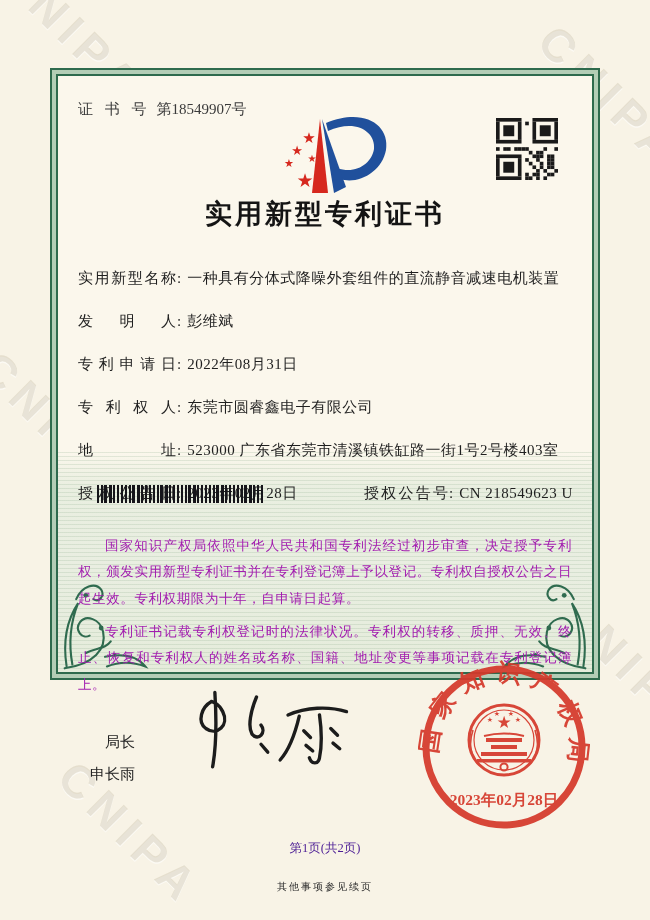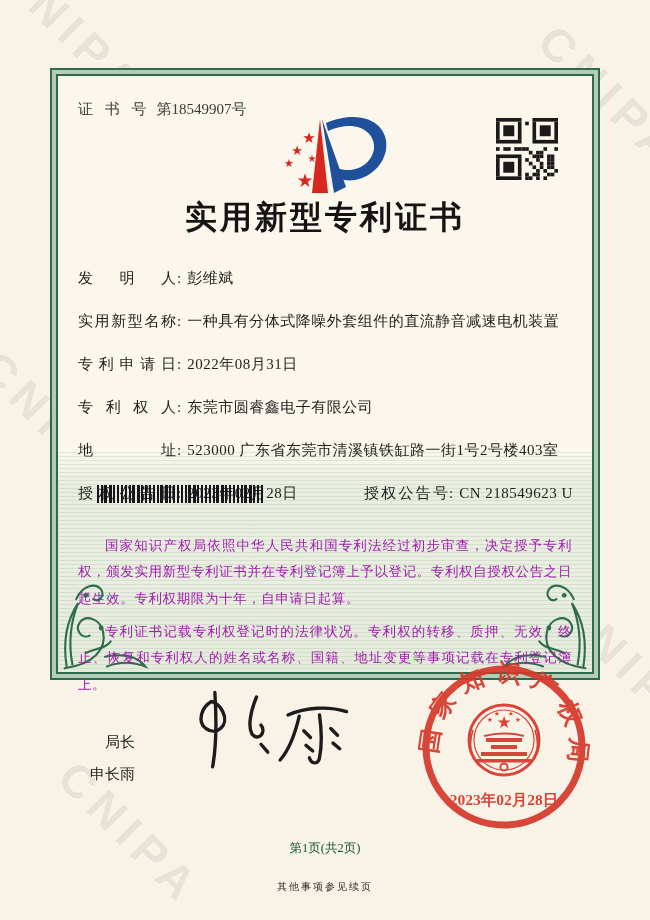--- a/index.html
+++ b/index.html
@@ -33,21 +33,21 @@
       repeating-linear-gradient(to bottom, rgba(140,172,140,0.22) 0px, rgba(140,172,140,0.22) 1px, transparent 1px, transparent 4px),
       linear-gradient(to bottom, rgba(233,238,225,0) 0%, rgba(230,237,222,0.85) 16%, #e9eee1 55%, #e5ecdb 100%);
     z-index:1;
   }
   .cert-no{position:absolute;left:26px;top:30px;font-size:15px;color:#3a3a3a;z-index:3;}
   .cert-no .lbl{letter-spacing:4px;margin-right:6px;}
   .logo{position:absolute;left:212px;top:34px;width:132px;height:94px;z-index:3;}
   .qr{position:absolute;left:444px;top:48px;width:62px;height:62px;z-index:3;}
   .title{
     position:absolute;left:0;right:0;top:126px;text-align:center;
-    font-size:32px;font-weight:bold;letter-spacing:3px;color:#141414;z-index:3;
+    font-size:27px;font-weight:bold;letter-spacing:3px;color:#141414;z-index:3;
   }
   
   .fields{position:absolute;left:26px;right:22px;top:198px;z-index:3;}
   .frow{position:relative;height:43px;font-size:15px;color:#1f1f1f;line-height:21px;}
   .fl{display:inline-block;width:98px;text-align:justify;text-align-last:justify;vertical-align:top;}
   .fc{display:inline-block;margin:0 6px 0 1px;vertical-align:top;}
   .fv{vertical-align:top;letter-spacing:0.5px;}
   .pair2{position:absolute;left:286px;top:0;}
   .pair2 .fl{width:84px;}
   
@@ -68,21 +68,21 @@
     font-family:"Liberation Sans","DejaVu Sans",sans-serif;
     font-size:15px;color:#222;line-height:32px;text-align:right;
   }
   .sig{position:absolute;left:128px;top:618px;width:180px;height:90px;z-index:3;}
   .seal{position:absolute;left:366px;top:582px;width:172px;height:192px;z-index:4;}
   .flourish{position:absolute;bottom:5px;width:96px;height:114px;z-index:2;}
   .flourish.left{left:5px;}
   .flourish.right{right:5px;transform:scaleX(-1);}
   .page-no{
     position:absolute;left:0;right:0;top:770px;text-align:center;
-    font-size:12.5px;color:#14532d;z-index:3;
+    font-size:12.5px;color:#4c1d95;z-index:3;
   }
   .cont-note{
     position:absolute;left:0;right:0;top:880px;text-align:center;
     font-size:10px;color:#2c2c2c;letter-spacing:2px;z-index:1;
   }
 </style>
 </head>
 <body>
 
 <span class="wm" style="left:-18px;top:4px;">CNIPA</span>
@@ -202,24 +202,24 @@
         <rect x="32.4" y="57.6" width="3.6" height="3.6" fill="#1a1a1a"></rect>
         <rect x="39.6" y="57.6" width="3.6" height="3.6" fill="#1a1a1a"></rect>
         <rect x="46.800000000000004" y="57.6" width="3.6" height="3.6" fill="#1a1a1a"></rect>
       </svg>
   </div>
 
   <div class="title">实用新型专利证书</div>
 
   <div class="fields">
     <div class="frow">
+      <span class="fl">实用新型名称</span><span class="fc">:</span><span class="fv">一种具有分体式降噪外套组件的直流静音减速电机装置</span>
+    </div>
+    <div class="frow">
       <span class="fl">发明人</span><span class="fc">:</span><span class="fv">彭维斌</span>
-    </div>
-    <div class="frow">
-      <span class="fl">实用新型名称</span><span class="fc">:</span><span class="fv">一种具有分体式降噪外套组件的直流静音减速电机装置</span>
     </div>
     <div class="frow">
       <span class="fl">专利申请日</span><span class="fc">:</span><span class="fv">2022年08月31日</span>
     </div>
     <div class="frow">
       <span class="fl">专利权人</span><span class="fc">:</span><span class="fv">东莞市圆睿鑫电子有限公司</span>
     </div>
     <div class="frow">
       <span class="fl">地址</span><span class="fc">:</span><span class="fv">523000 广东省东莞市清溪镇铁缸路一街1号2号楼403室</span>
     </div>

